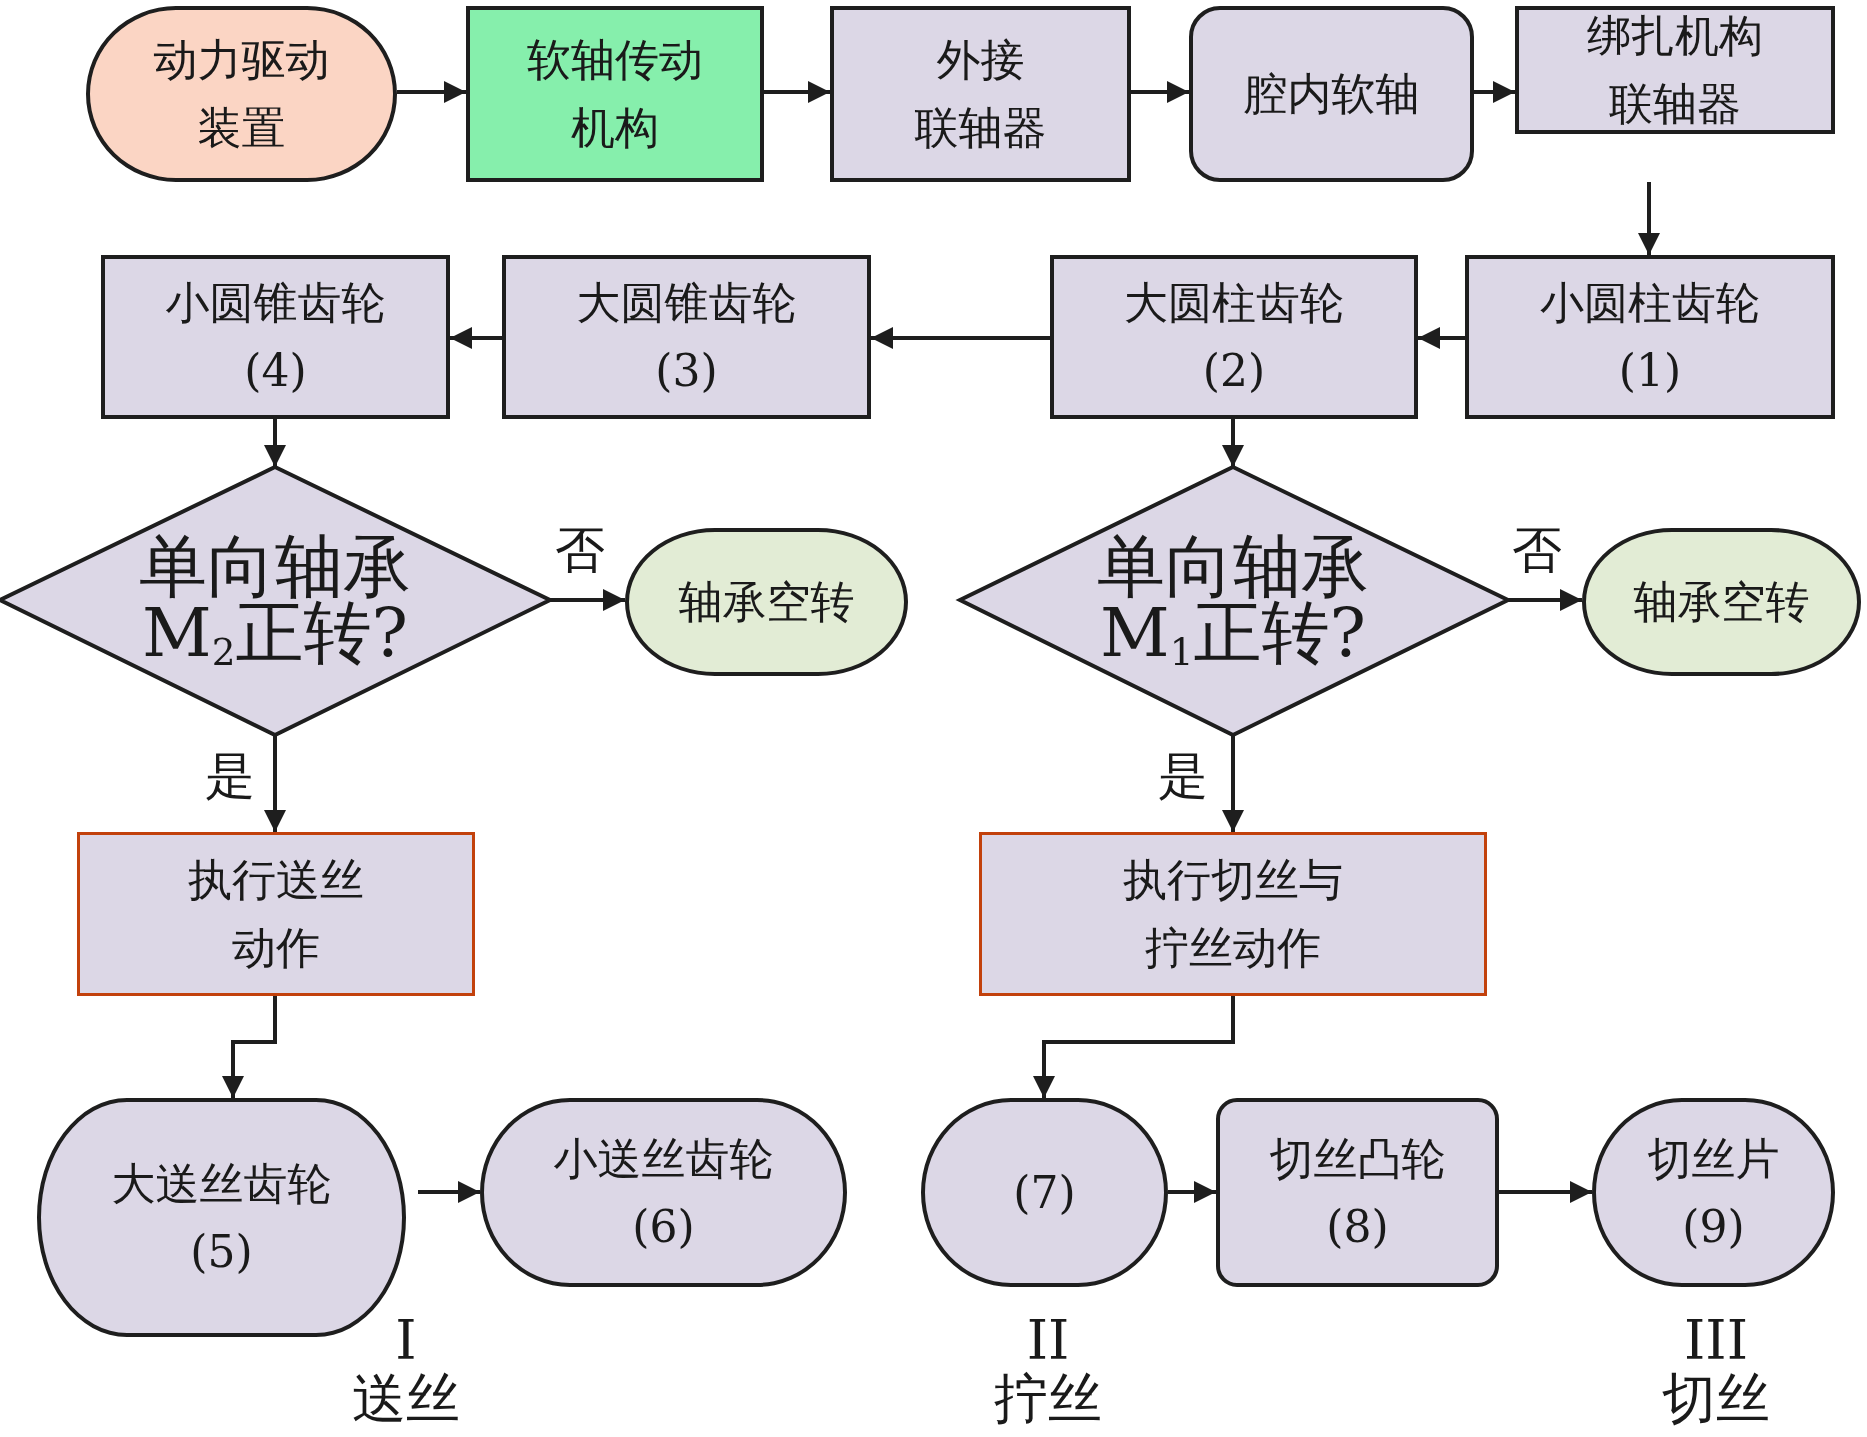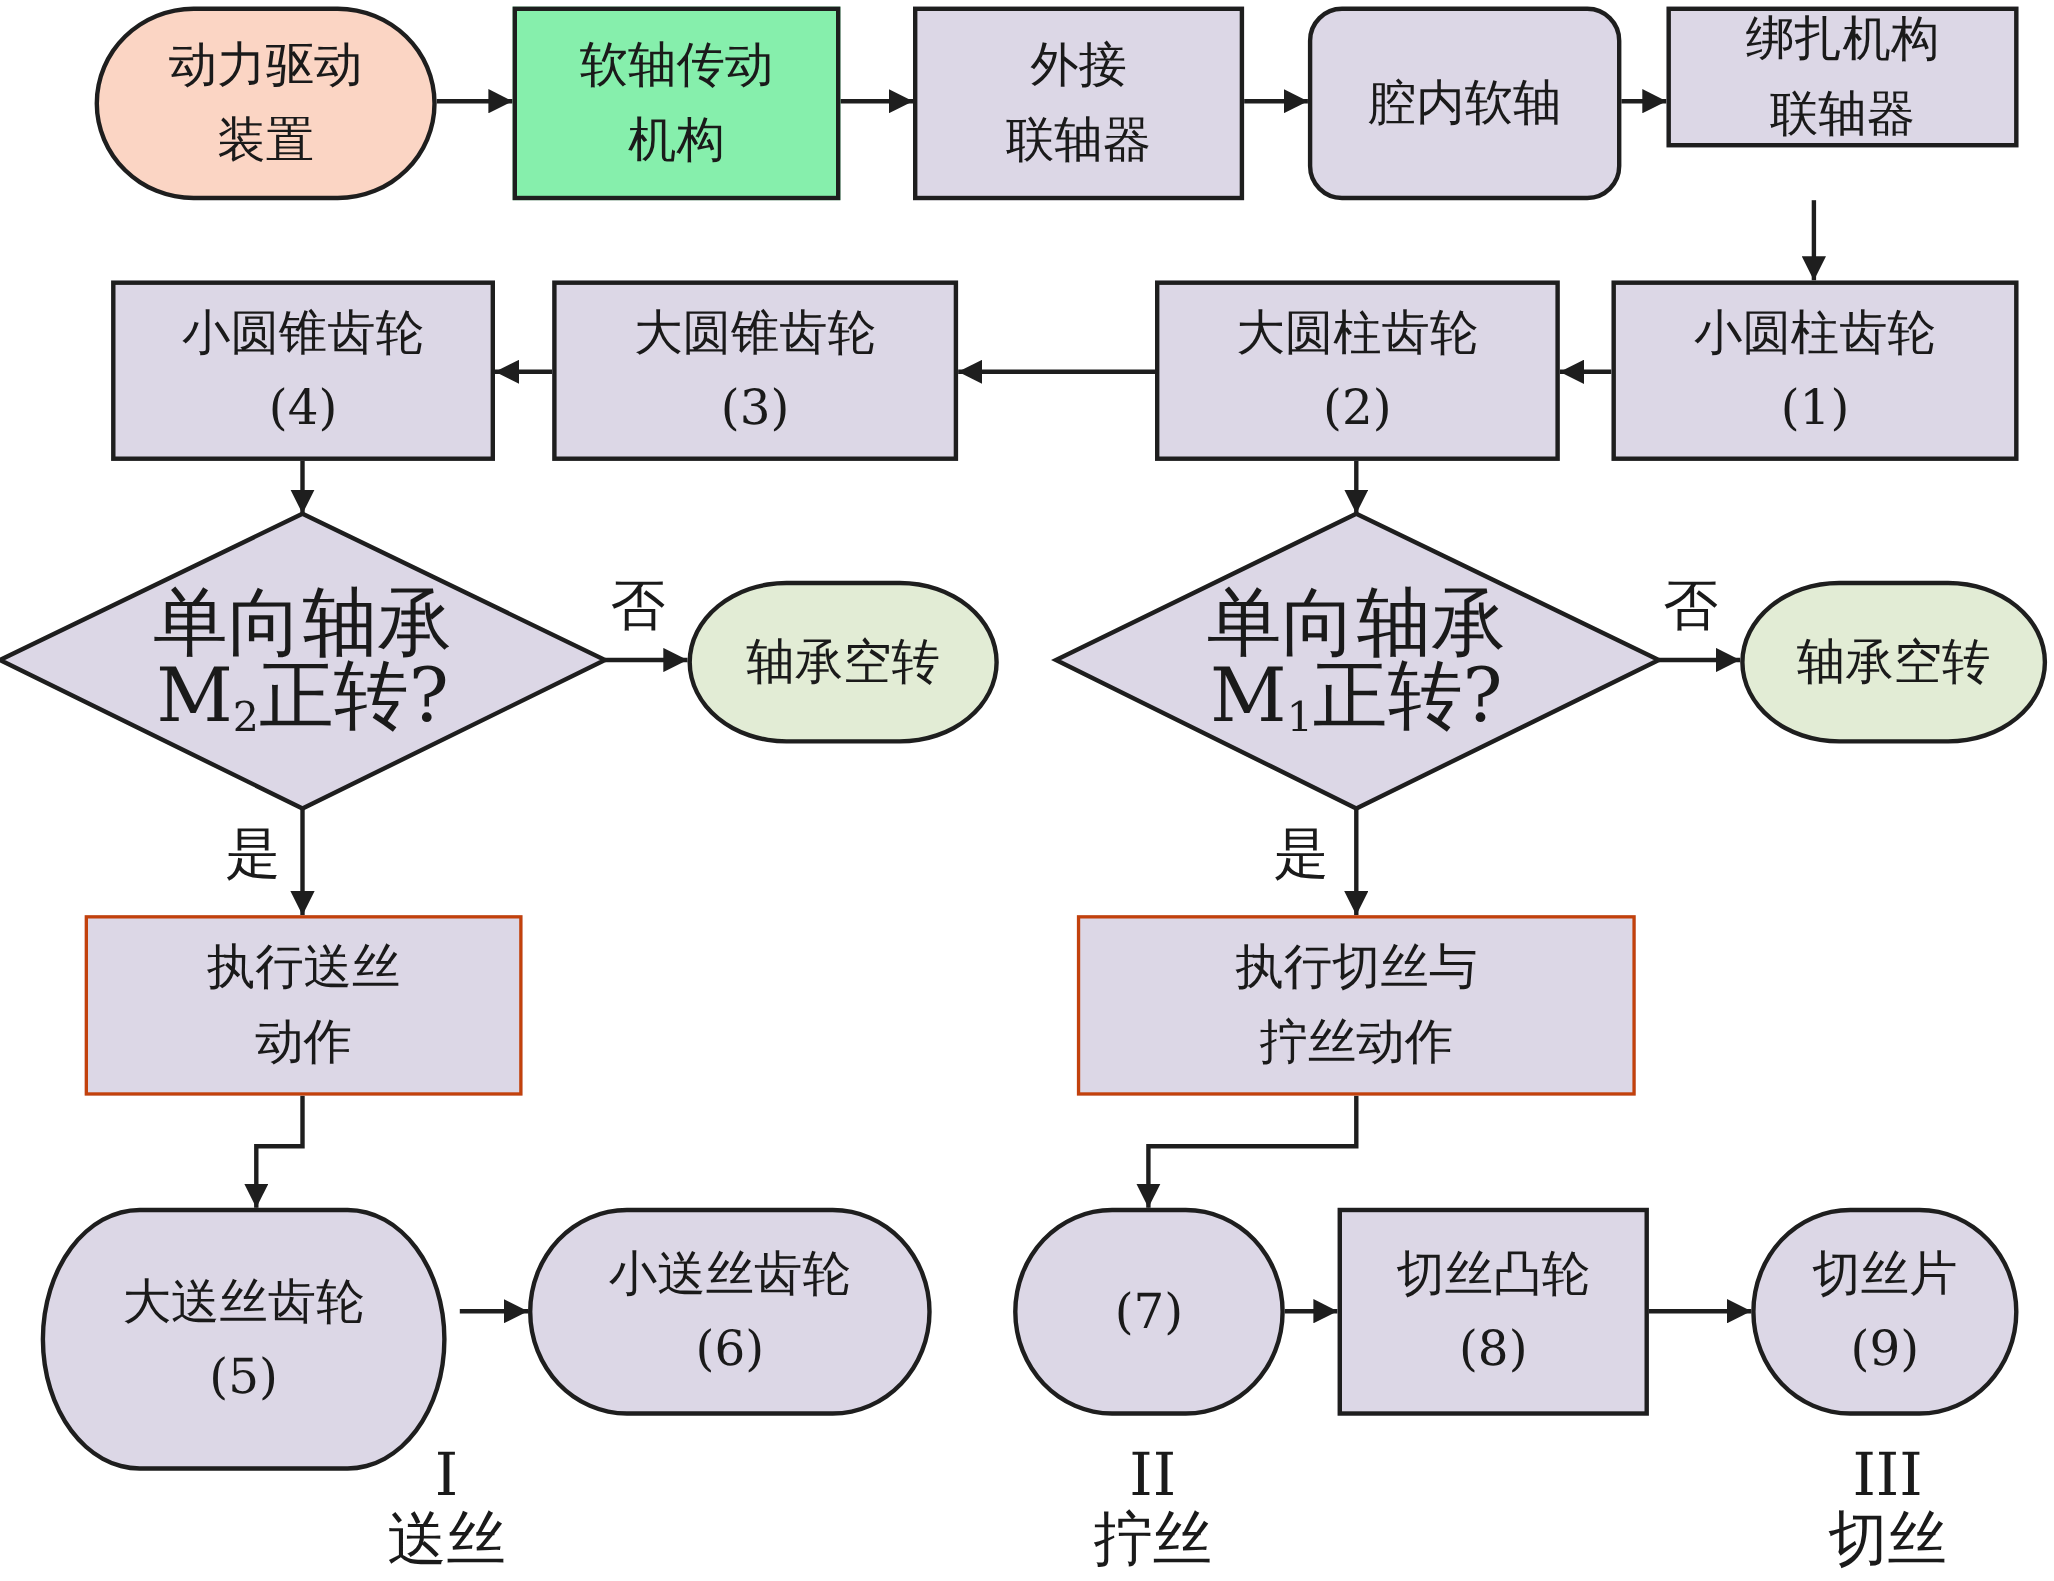--- a/index.html
+++ b/index.html
@@ -132,21 +132,21 @@
   <div>大送丝齿轮</div>
   <div>(5)</div>
 </div>
 <div class="node stadium" style="left:480px;top:1098px;width:367px;height:189px;">
   <div>小送丝齿轮</div>
   <div>(6)</div>
 </div>
 <div class="node stadium" style="left:921px;top:1098px;width:247px;height:189px;">
   <div>(7)</div>
 </div>
-<div class="node" style="left:1216px;top:1098px;width:283px;height:189px;">
+<div class="node" style="left:1216px;top:1098px;width:283px;height:189px;border-radius:21px;">
   <div>切丝凸轮</div>
   <div>(8)</div>
 </div>
 <div class="node stadium" style="left:1592px;top:1098px;width:243px;height:189px;">
   <div>切丝片</div>
   <div>(9)</div>
 </div>
 
 <div class="stage" style="left:326px;top:1312px;">
   <div>I</div>

